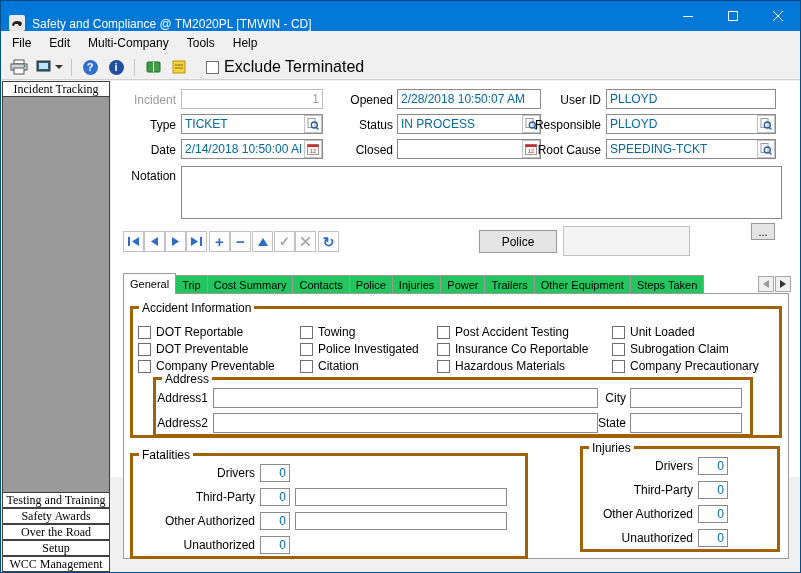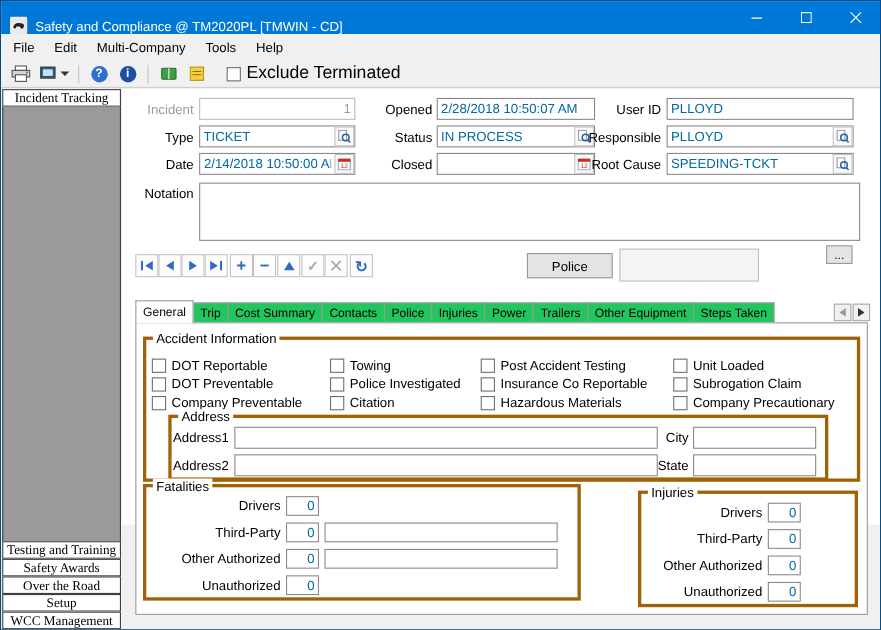--- a/index.html
+++ b/index.html
@@ -343,21 +343,21 @@
           <input class="field" style="left: 57px; top: 8px; width: 385px;" value="">
           <div class="flabel" style="left:420px;top:11px;width:50px">City</div>
           <input class="field" style="left: 474px; top: 8px; width: 112px;" value="">
           <div class="flabel" style="left:0;top:36px;width:52px">Address2</div>
           <input class="field" style="left: 57px; top: 33px; width: 385px;" value="">
           <div class="flabel" style="left:420px;top:36px;width:50px">State</div>
           <input class="field" style="left: 474px; top: 33px; width: 112px;" value="">
         </div>
       </div>
 
-      <div class="group" style="left:6px;top:146px;width:398px;height:106px">
+      <div class="group" style="left:6px;top:159px;width:398px;height:106px">
         <span class="gtitle">Fatalities</span>
         <div class="flabel" style="left:0;top:10px;width:122px">Drivers</div>
         <input class="field num" style="left: 127px; top: 8px; width: 30px; height: 18px;" value="0">
         <div class="flabel" style="left:0;top:34px;width:122px">Third-Party</div>
         <input class="field num" style="left: 127px; top: 32px; width: 30px; height: 18px;" value="0">
         <input class="field" style="left: 162px; top: 32px; width: 212px; height: 18px;">
         <div class="flabel" style="left:0;top:58px;width:122px">Other Authorized</div>
         <input class="field num" style="left: 127px; top: 56px; width: 30px; height: 18px;" value="0">
         <input class="field" style="left: 162px; top: 56px; width: 212px; height: 18px;">
         <div class="flabel" style="left:0;top:82px;width:122px">Unauthorized</div>

